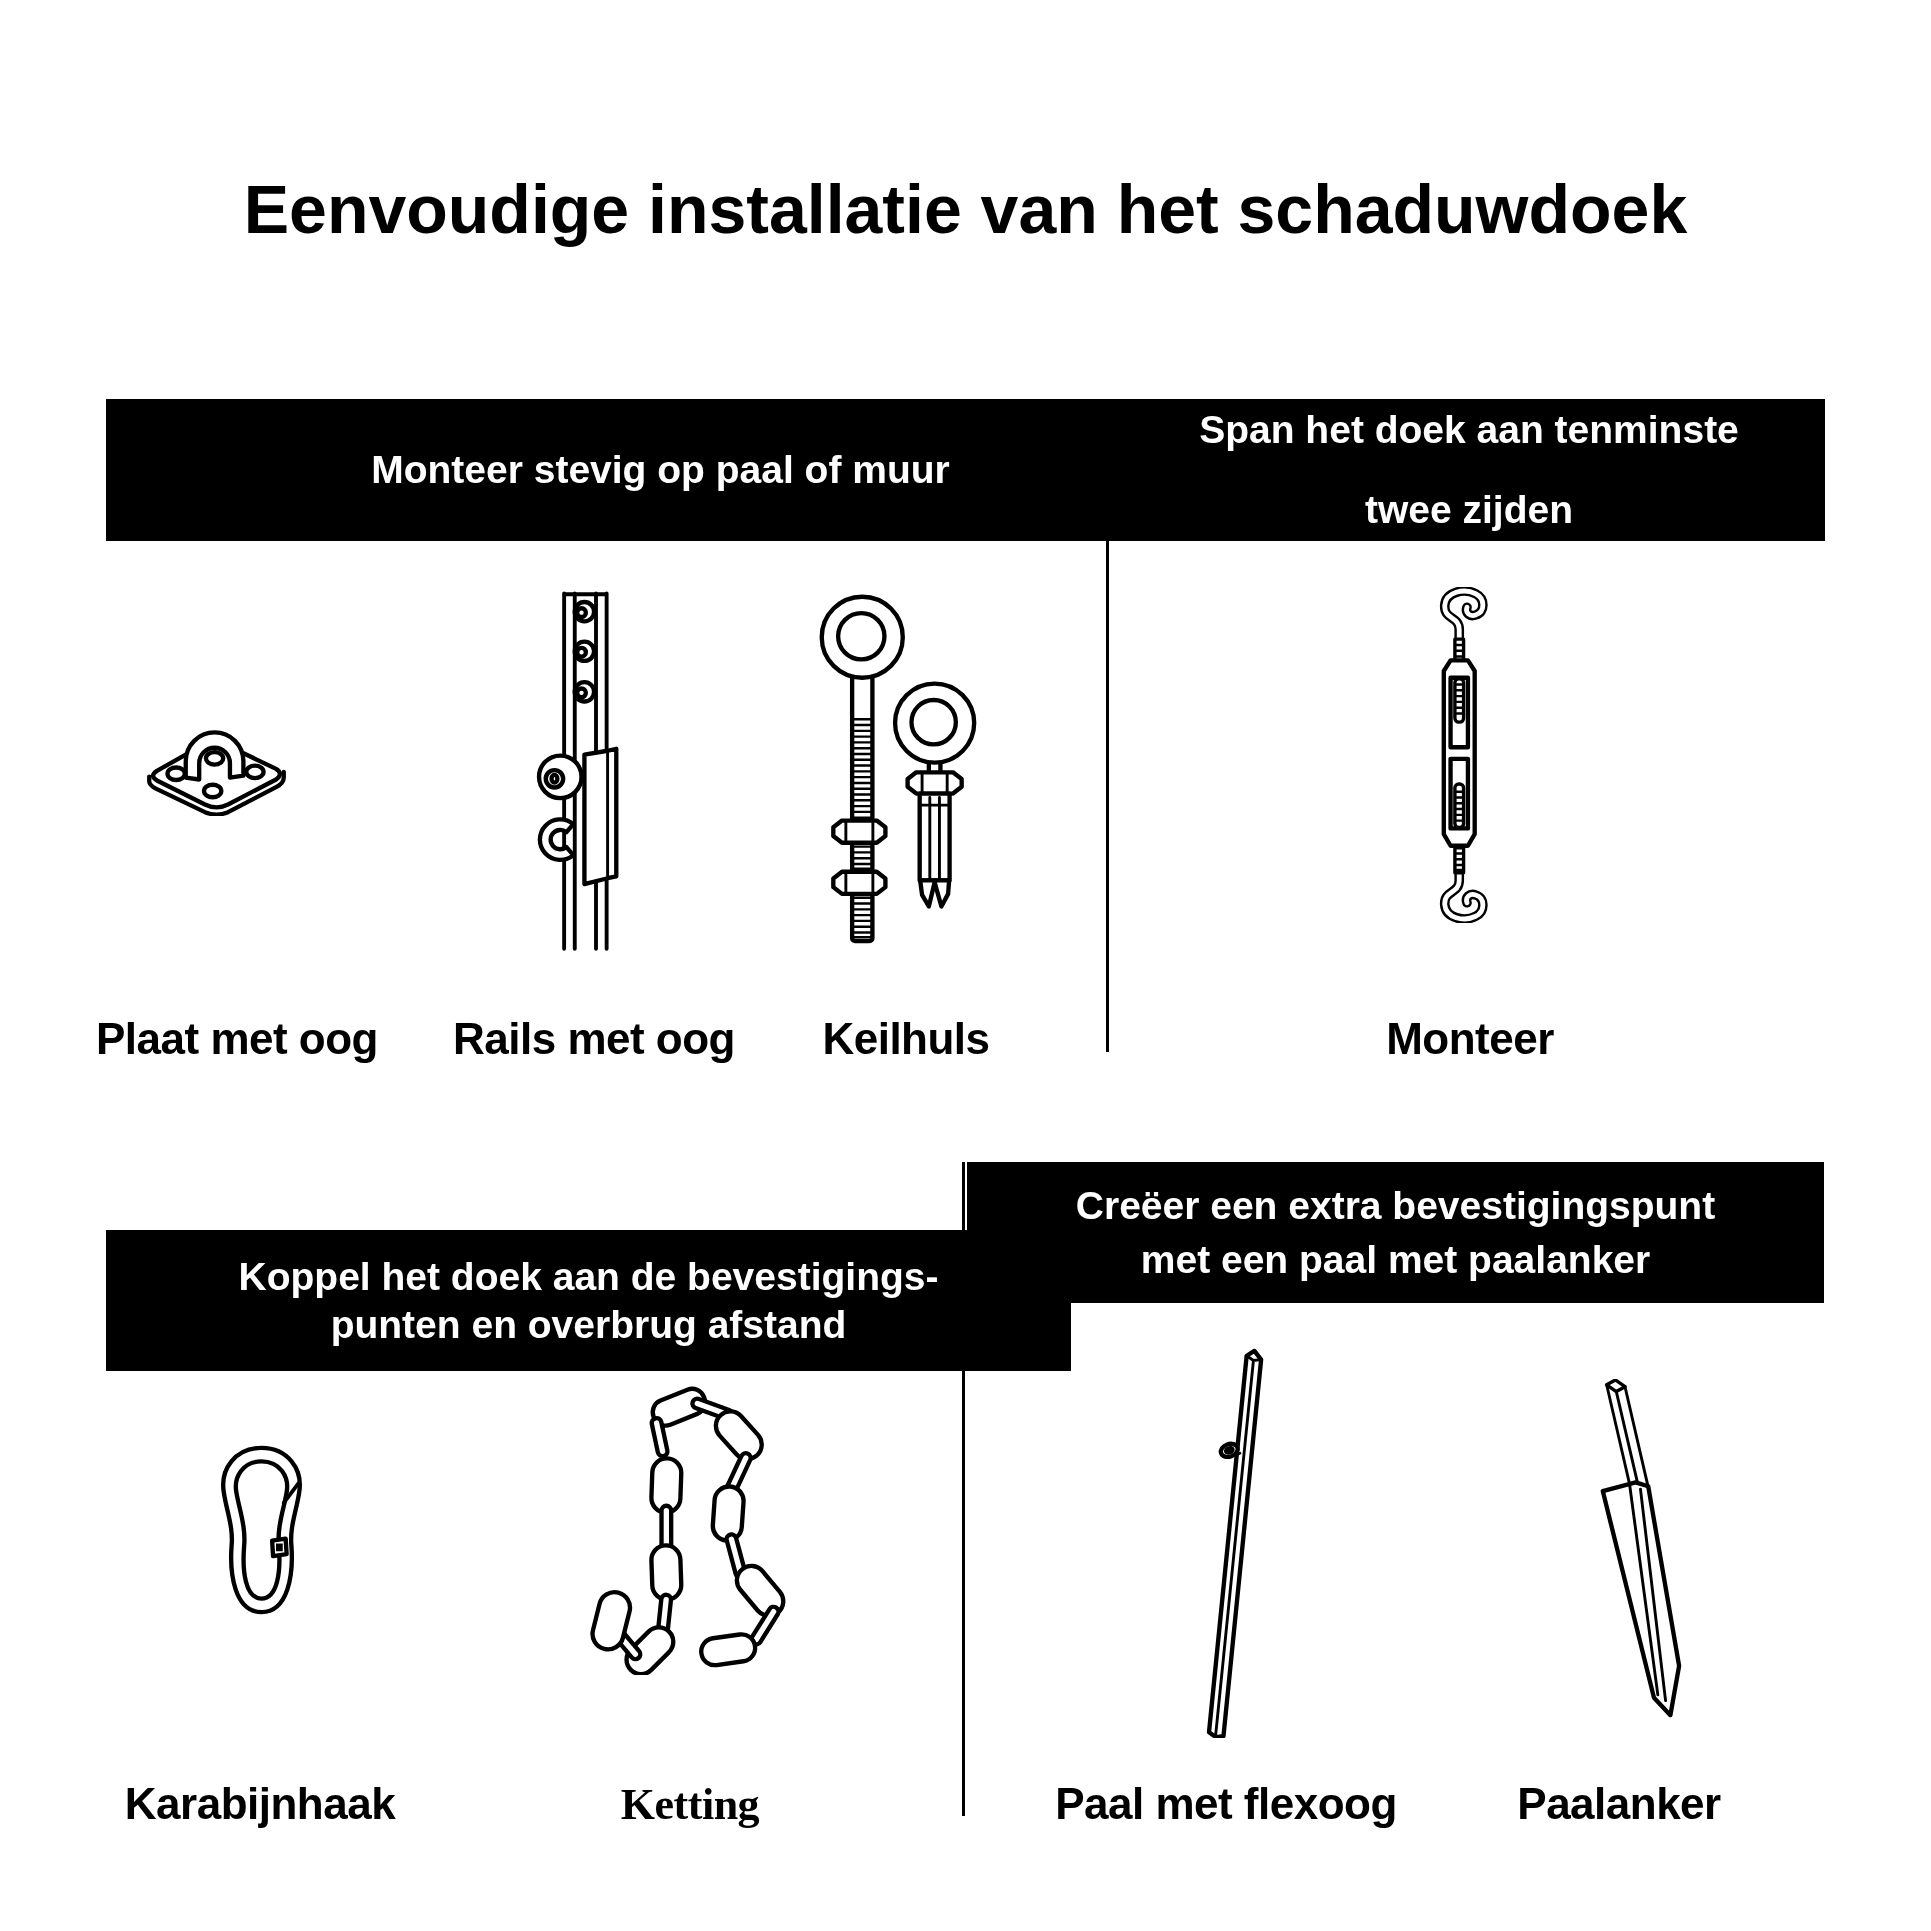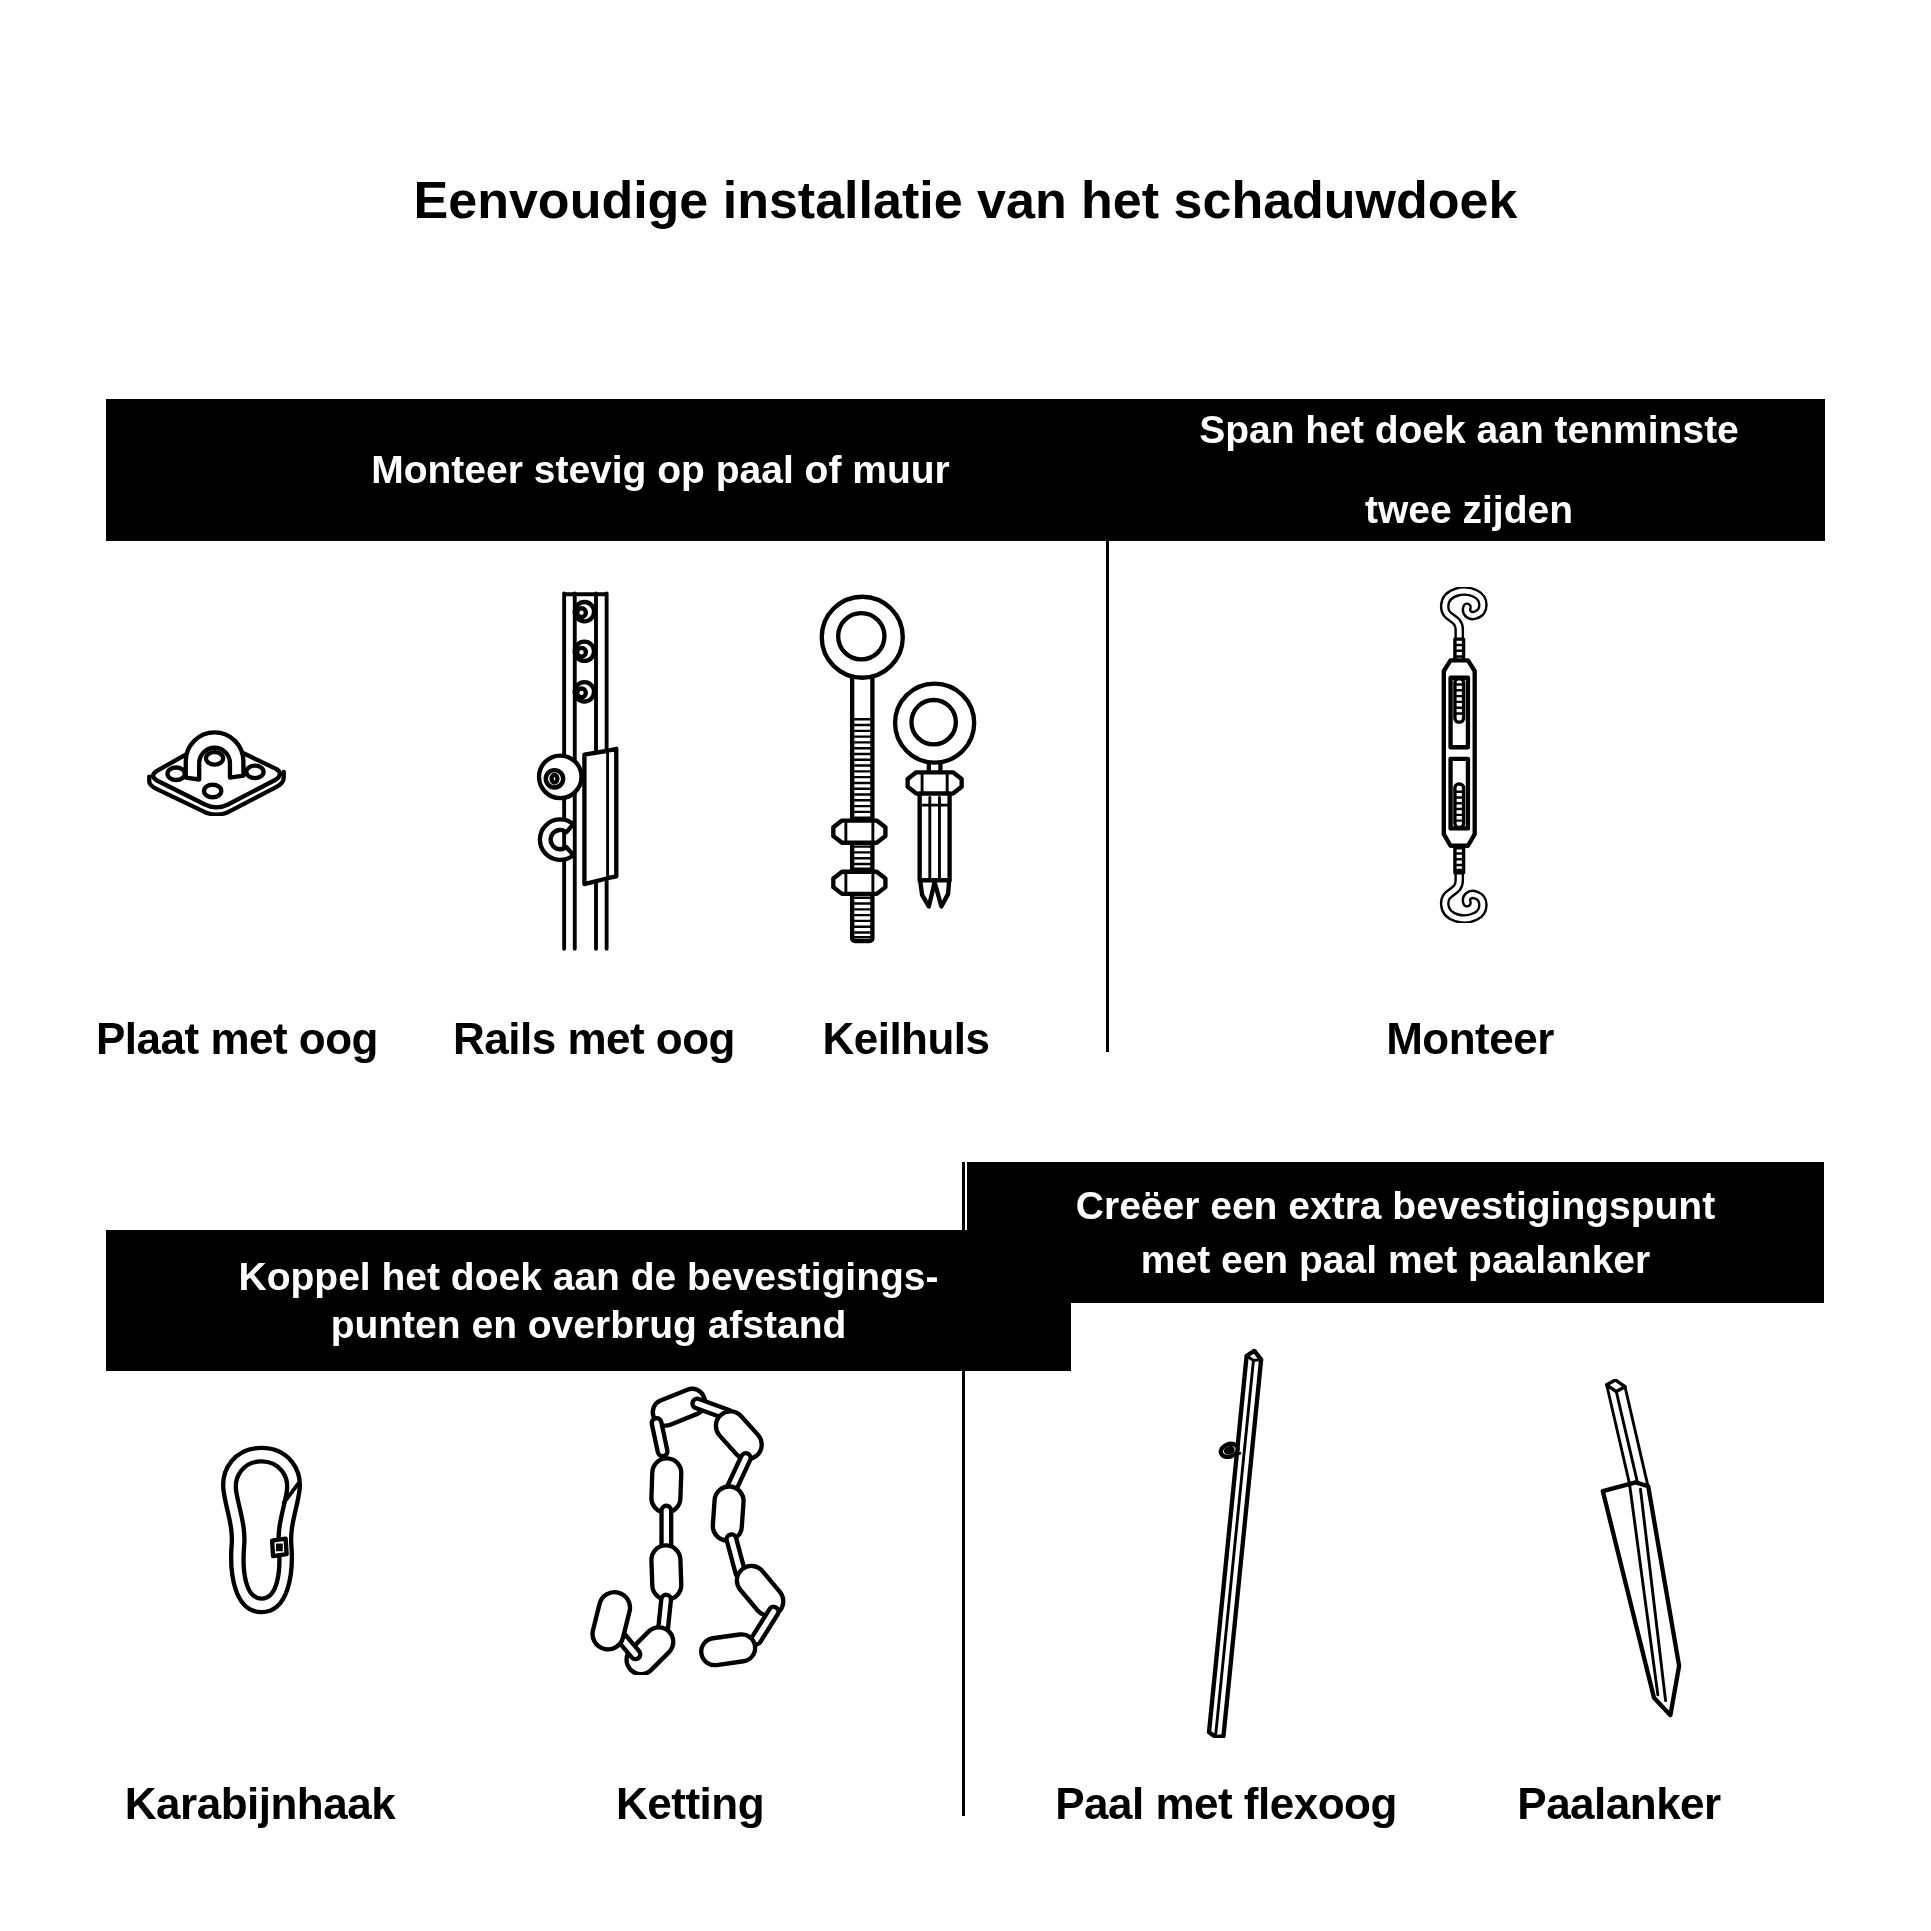--- a/index.html
+++ b/index.html
@@ -1,19 +1,19 @@
 <!DOCTYPE html>
 <html><head>
 <meta charset="utf-8">
 <style>
   html,body{margin:0;padding:0;background:#fff;}
   .canvas{position:relative;width:1931px;height:1931px;background:#ffffff;
           font-family:"Liberation Sans",sans-serif;color:#000;overflow:hidden;}
   .title{position:absolute;left:0;top:170px;width:1931px;margin:0;text-align:center;
-         font-size:52px;font-weight:700;letter-spacing:0;color:#000;}
+         font-size:68px;font-weight:700;letter-spacing:0;color:#000;}
   .bar{position:absolute;background:#000;color:#fff;display:flex;flex-direction:column;
        align-items:center;justify-content:center;text-align:center;
        font-weight:700;font-size:39px;line-height:1.22;}
   .bar div{width:100%;}
   .vline{position:absolute;width:3.4px;background:#000;}
   .label{position:absolute;font-weight:700;font-size:44px;letter-spacing:-0.5px;
          transform:translateX(-50%);white-space:nowrap;color:#000;}
   .art{position:absolute;}
   
   .s{fill:#fff;stroke:#000;stroke-width:4.5;stroke-linejoin:round;stroke-linecap:round;}
@@ -195,18 +195,18 @@
   </svg>
 
   <svg class="art" style="left:1593px;top:1379px;" width="93" height="340" viewBox="0 0 96 352">
     <path class="s3" d="M14,6 L23,1 L33,8 L24,13 Z"></path>
     <path class="ln" d="M14,6 L38,110 M33,8 L57,112 M24,13 L47,112" stroke-width="3.5"></path>
     <path class="s" d="M10,116 L44,107 L57,111 L89,297 L80,348 L63,330 Z" stroke-width="4"></path>
     <path class="ln" d="M38,111 L67,327 M49,114 L75,333"></path>
   </svg>
 
   <div class="label" style="left:260px;top:1779px;">Karabijnhaak</div>
-  <div class="label" style="left:690px;top:1779px;">Ketting</div>
+  <div class="label" style="left:690px;top:1779px;font-family:Liberation Serif, serif;">Ketting</div>
   <div class="label" style="left:1226px;top:1779px;">Paal met flexoog</div>
   <div class="label" style="left:1619px;top:1779px;">Paalanker</div>
 
 </div>
 
 
 </body></html>

